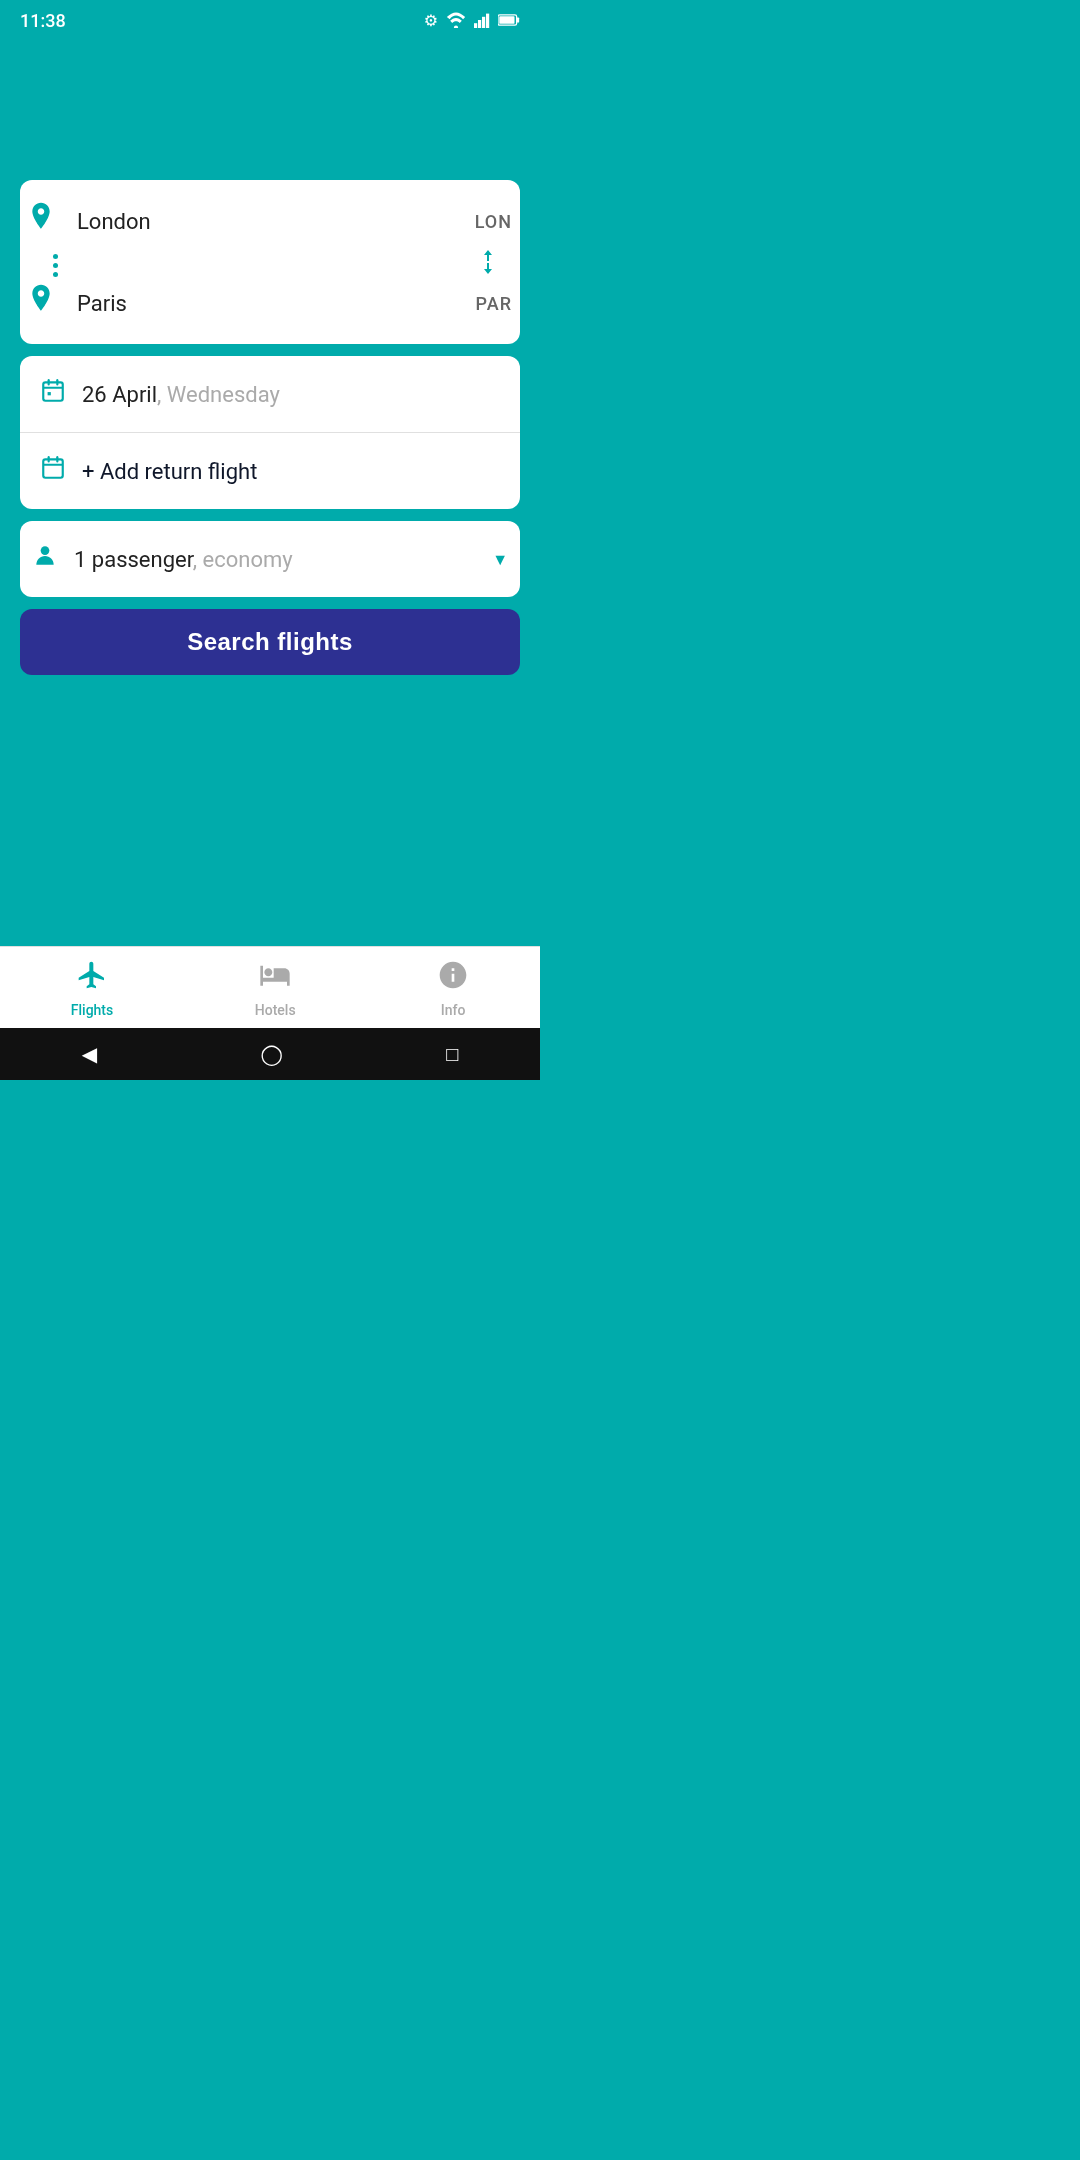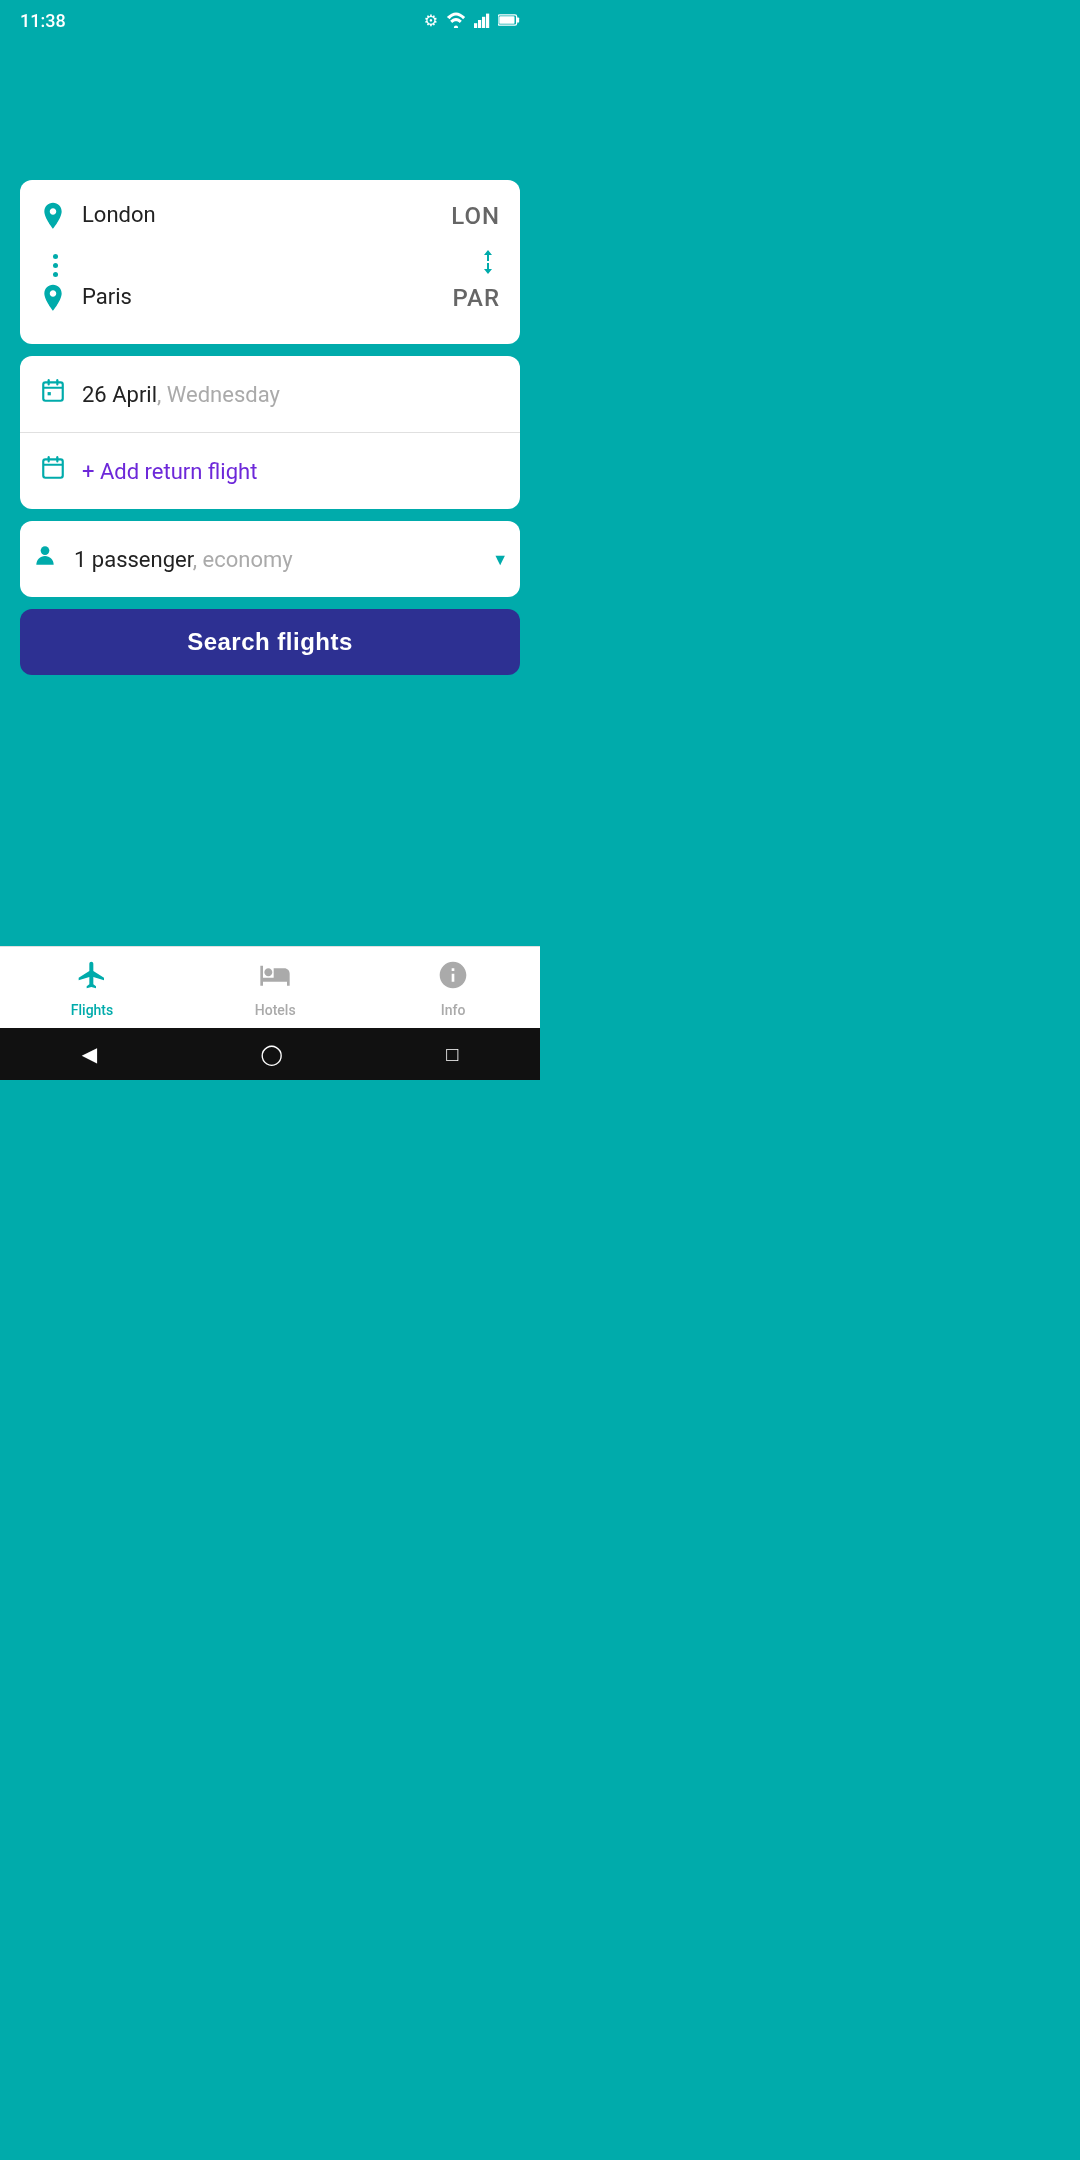--- a/index.html
+++ b/index.html
@@ -52,41 +52,43 @@
       border-radius: 12px;
       overflow: hidden;
     }
 
     
     .route-card {
       padding: 0;
     }
     .route-row {
       display: flex;
-      padding: 22px 20px;
+      align-items: center;
+      padding: 22px 8px;
       cursor: pointer;
       position: relative;
+      gap: 7px;
     }
     .route-row:first-child {
       border-bottom: 1px solid #e0e0e0;
     }
     .route-icon {
       color: #00ABAB;
       font-size: 26px;
       margin-right: 16px;
       flex-shrink: 0;
     }
     .route-city {
       font-size: 22px;
       color: #222;
       font-weight: 400;
       flex: 1;
     }
     .route-code {
-      font-size: 24px;
+      font-size: 18px;
       color: #666;
       font-weight: 500;
       letter-spacing: 1px;
     }
     .swap-btn {
       position: absolute;
       right: 20px;
       top: 50%;
       transform: translateY(-50%);
       background: none;
@@ -316,21 +318,21 @@
 
     <div class="date-row">
       <span class="date-icon">
         <svg width="26" height="26" viewBox="0 0 24 24" fill="#00ABAB">
           <rect x="3" y="4" width="18" height="17" rx="2" ry="2" stroke="#00ABAB" stroke-width="2" fill="none"></rect>
           <line x1="3" y1="9" x2="21" y2="9" stroke="#00ABAB" stroke-width="2"></line>
           <line x1="8" y1="2" x2="8" y2="6" stroke="#00ABAB" stroke-width="2" stroke-linecap="round"></line>
           <line x1="16" y1="2" x2="16" y2="6" stroke="#00ABAB" stroke-width="2" stroke-linecap="round"></line>
         </svg>
       </span>
-      <span class="date-text add-return" style="color:#6d28d9;">+ Add return flight</span>
+      <span class="date-text add-return" style="color:#0f172a;">+ Add return flight</span>
     </div>
   </div>
 
   <div class="card passenger-card">
     <span class="passenger-icon">
       <svg width="26" height="26" viewBox="0 0 24 24" fill="#00ABAB">
         <circle cx="12" cy="7" r="4"></circle>
         <path d="M4 20c0-4.4 3.6-8 8-8s8 3.6 8 8"></path>
       </svg>
     </span>

